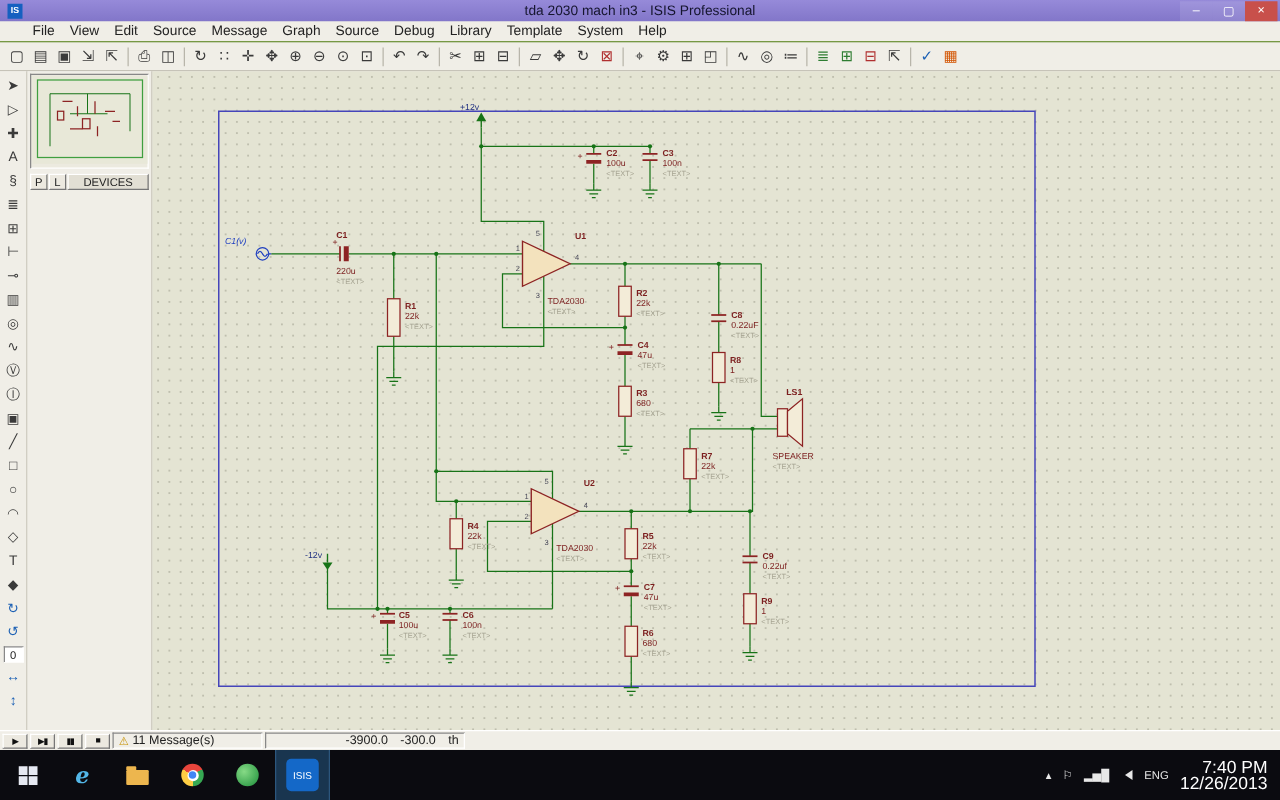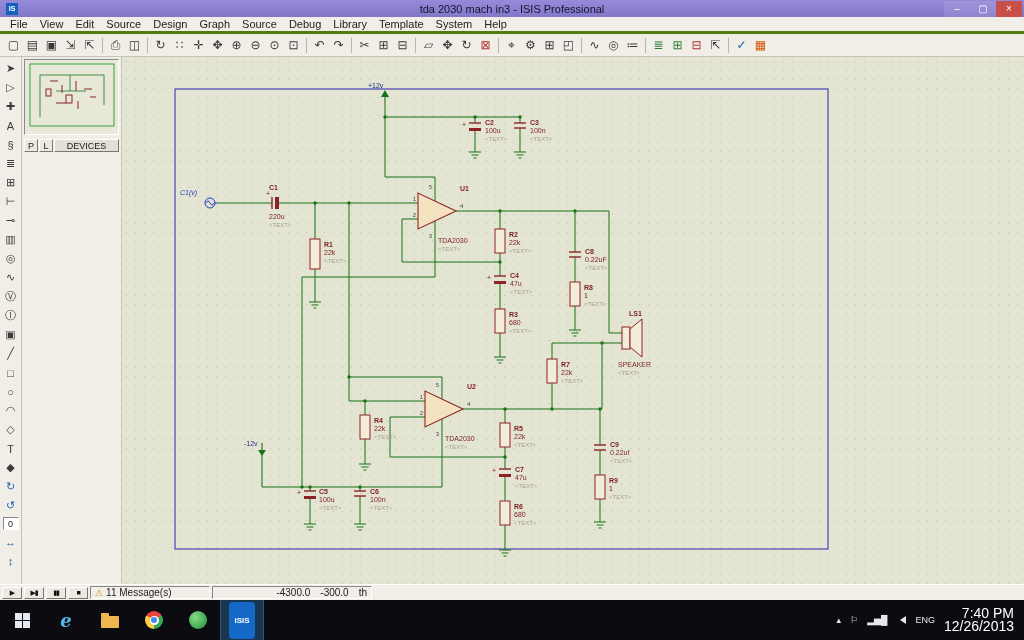--- a/index.html
+++ b/index.html
@@ -9,21 +9,21 @@
 
 
 .titlebar{flex:none;height:17px;background:linear-gradient(#968ad9,#8276c9);display:flex;align-items:center;padding:0 2px;position:relative}
 .app-icon{width:12px;height:12px;background:#1660c0;color:#fff;font-size:7px;font-weight:bold;display:flex;align-items:center;justify-content:center;margin:0 4px;z-index:1}
 .title-text{position:absolute;left:0;right:0;text-align:center;font-size:11px;color:#15152e}
 .caption{margin-left:auto;display:flex;z-index:1}
 .cap-btn{width:26px;height:16px;display:flex;align-items:center;justify-content:center;font-size:10px;color:#fff;background:rgba(255,255,255,.10)}
 .cap-close{background:#c8504b}
 
 
-.menubar{flex:none;height:17px;display:flex;padding-left:4px;background:#f0eee7;border-bottom:3px solid #4d7c0f}
+.menubar{flex:none;height:17px;display:flex;align-items:center;padding-left:20px;background:#f0eee7;border-bottom:1px solid #4d7c0f}
 .menu-item{padding:1px 6px;white-space:nowrap}
 
 
 .toolbar{flex:none;height:23px;display:flex;align-items:center;padding:0 4px;background:#f0eee7;border-bottom:1px solid #c6c3b8}
 .tb-btn{width:19px;height:19px;display:flex;align-items:center;justify-content:center;font-size:12px;color:#3a3a3a}
 .tb-sep{width:1px;height:15px;background:#b8b5aa;margin:0 3px}
 
 
 .main{flex:1;display:flex;min-height:0}
 .side-toolbar{flex:none;width:22px;background:#f0eee7;border-right:1px solid #c6c3b8;display:flex;flex-direction:column;align-items:center;padding-top:2px}
@@ -81,21 +81,21 @@
 .task-active{background:#19354f;border-left:1px solid #2c567c;border-right:1px solid #2c567c}
 .winlogo{display:grid;grid-template-columns:7px 7px;grid-template-rows:7px 7px;gap:1px}
 .winlogo i{background:#e6e9f2}
 .ie{font-family:"DejaVu Serif",serif;font-style:italic;font-weight:bold;font-size:18px;color:#53b7e8}
 .folder{width:18px;height:12px;background:#edb64e;border-radius:1px;position:relative;margin-top:3px}
 .folder:before{content:"";position:absolute;top:-3px;left:0;width:8px;height:3px;background:#edb64e;border-radius:1px 1px 0 0}
 .chrome{width:18px;height:18px;border-radius:50%;background:conic-gradient(from -60deg,#e8453c 0 33%,#36a852 33% 66%,#ffce44 66% 100%);display:flex;align-items:center;justify-content:center}
 .chrome b{width:9px;height:9px;border-radius:50%;background:#fff;display:flex;align-items:center;justify-content:center}
 .chrome b i{width:6px;height:6px;border-radius:50%;background:#4285f4;display:block}
 .greenapp{width:18px;height:18px;border-radius:50%;background:radial-gradient(circle at 35% 35%,#86da86,#1d8f3a)}
-.isis-badge{width:26px;height:37px;background:#1468c8;border-radius:4px;color:#fff;font-size:8px;font-weight:bold;display:flex;align-items:center;justify-content:center}
+.isis-badge{width:26px;height:26px;background:#1468c8;border-radius:4px;color:#fff;font-size:8px;font-weight:normal;display:flex;align-items:center;justify-content:center}
 .tray{margin-left:auto;display:flex;align-items:center;gap:9px;padding:0 10px}
 .tray span{font-size:9px;color:#e8e8e8}
 .bars{font-size:8px;letter-spacing:0}
 .vol{width:0;height:0;border:4px solid transparent;border-right:6px solid #e8e8e8;display:inline-block}
 .clock{text-align:right;font-size:14px;line-height:13px;color:#fff}
 </style>
 </head>
 <body>
 
 <div id="app">
@@ -108,21 +108,21 @@
       <div class="cap-btn">▢</div>
       <div class="cap-btn cap-close">×</div>
     </div>
   </div>
 
   <div class="menubar" id="menubar">
       <span class="menu-item">File</span>
       <span class="menu-item">View</span>
       <span class="menu-item">Edit</span>
       <span class="menu-item">Source</span>
-      <span class="menu-item">Design</span>
+      <span class="menu-item">Message</span>
       <span class="menu-item">Graph</span>
       <span class="menu-item">Source</span>
       <span class="menu-item">Debug</span>
       <span class="menu-item">Library</span>
       <span class="menu-item">Template</span>
       <span class="menu-item">System</span>
       <span class="menu-item">Help</span>
     </div>
 
   <div class="toolbar" id="toolbar">
@@ -478,21 +478,21 @@
   <div class="statusbar">
     <div class="sim-btn">▶</div>
     <div class="sim-btn">▶▮</div>
     <div class="sim-btn">▮▮</div>
     <div class="sim-btn">■</div>
     <div class="sb-panel sb-msg">
       <span class="warn">⚠</span>
       <span>11 Message(s)</span>
     </div>
     <div class="sb-panel sb-coord">
-      <span>-4300.0</span>
+      <span>-3900.0</span>
       <span>-300.0</span>
       <span>th</span>
     </div>
   </div>
 
   <div class="taskbar">
     <div class="task-btn">
       <span class="winlogo">
           <i></i>
           <i></i>

